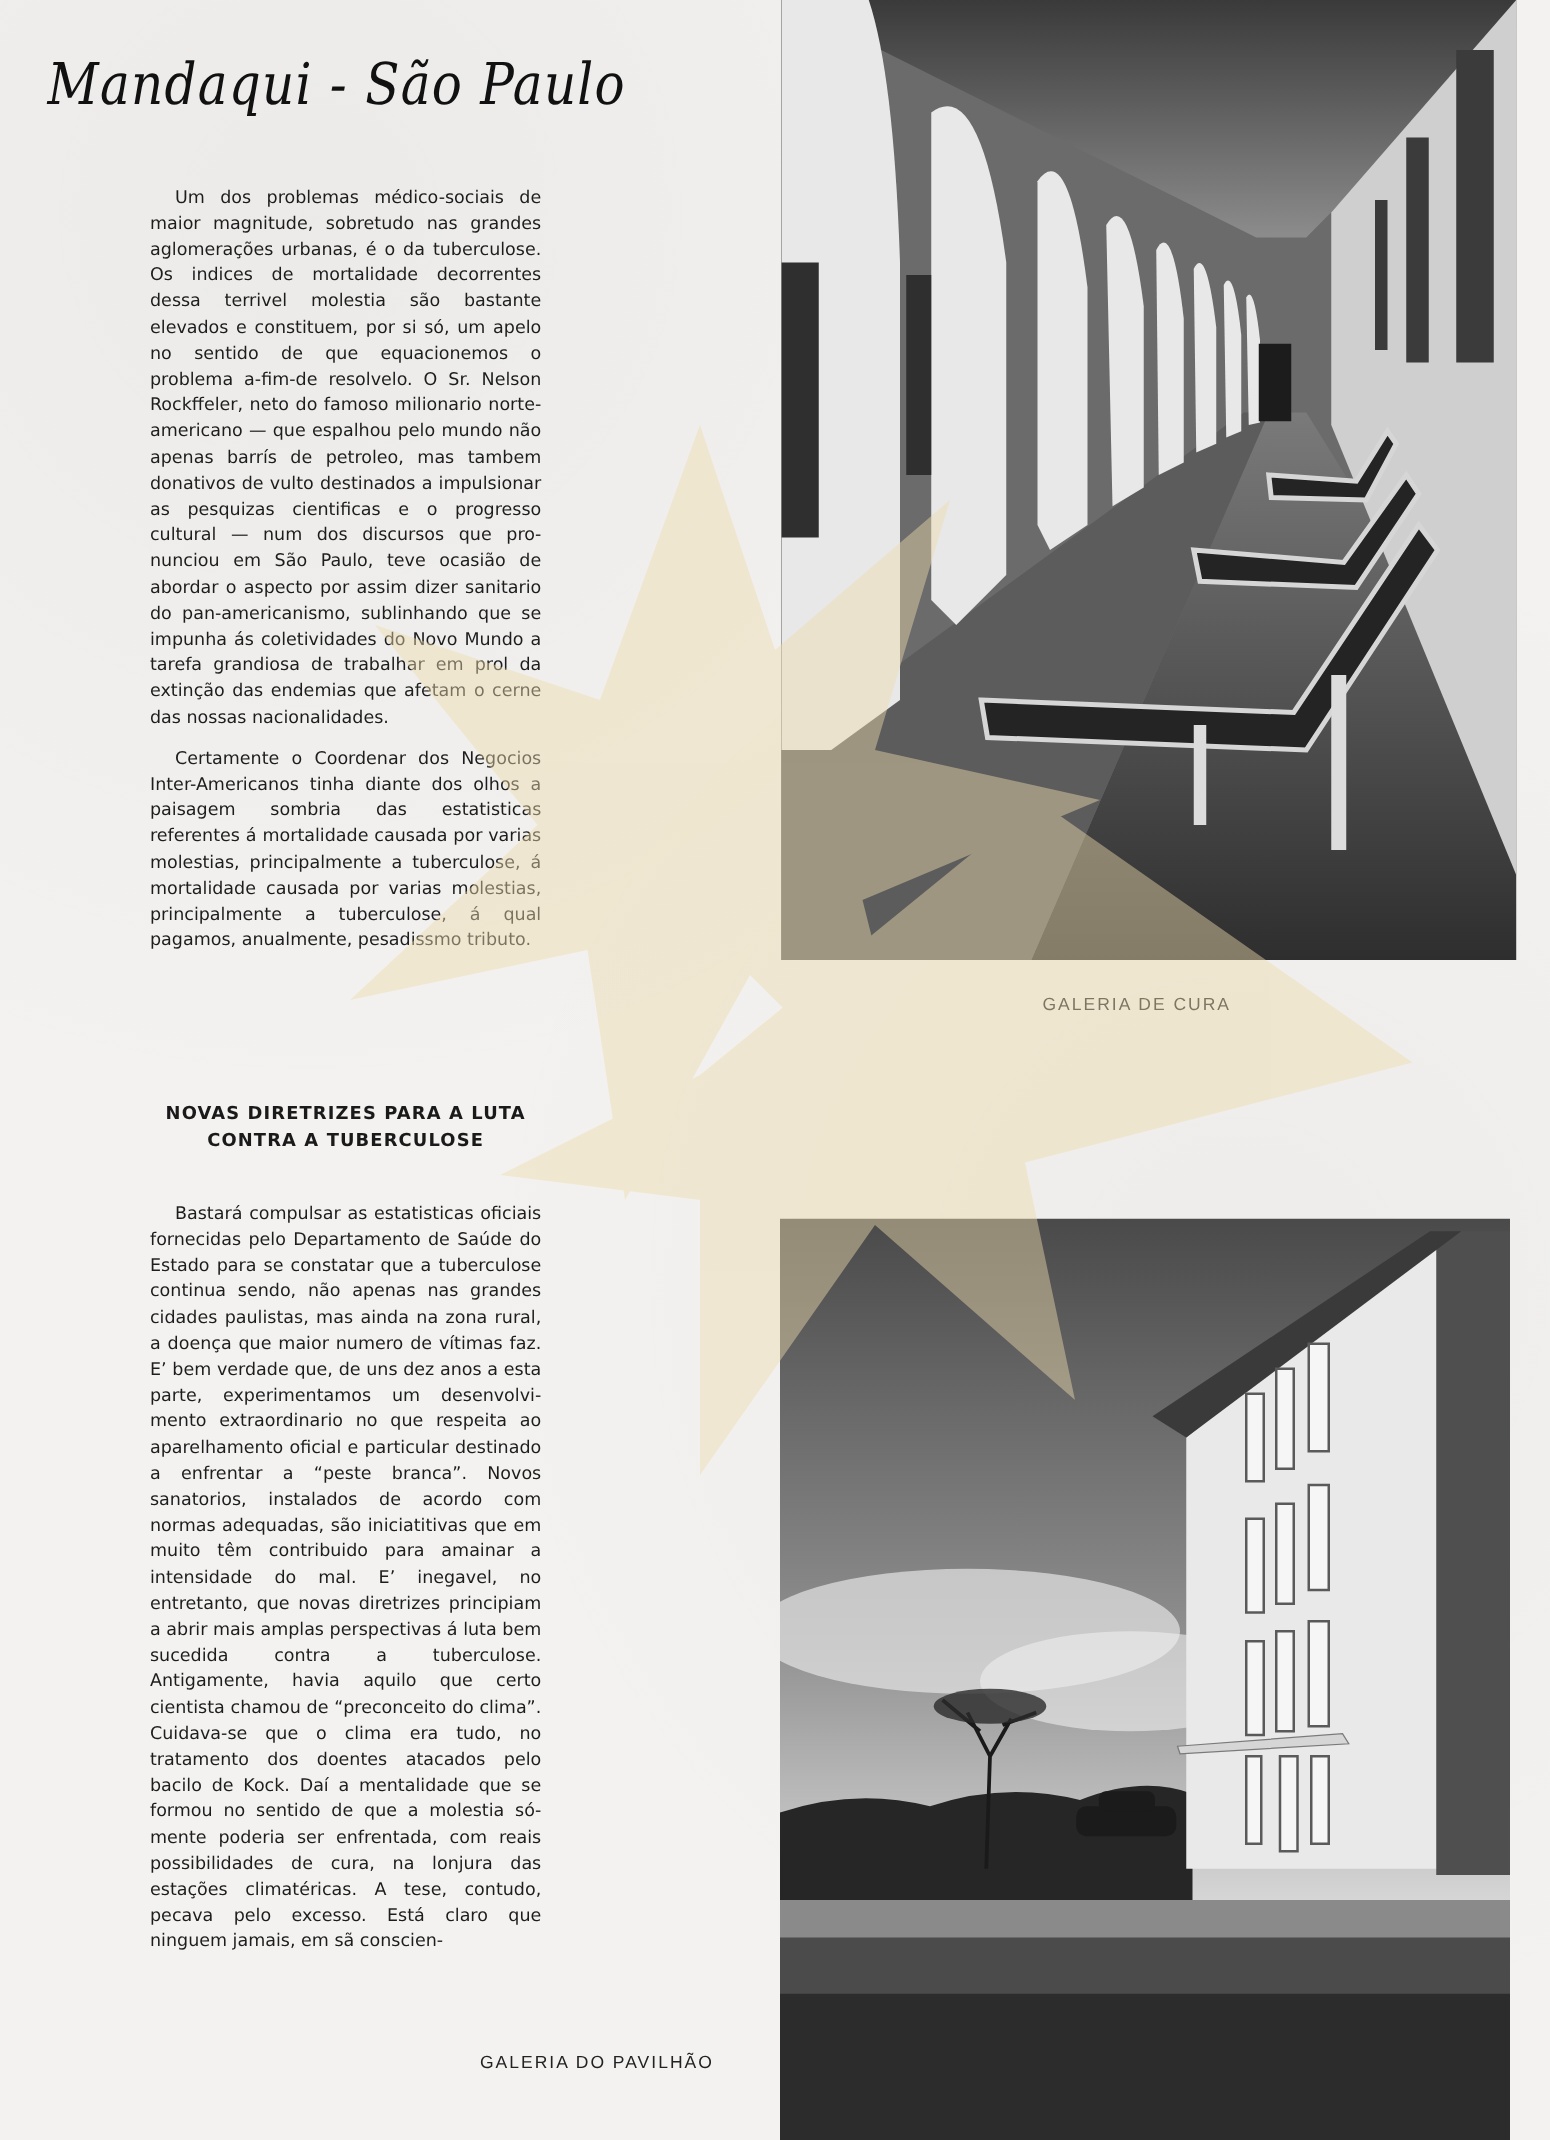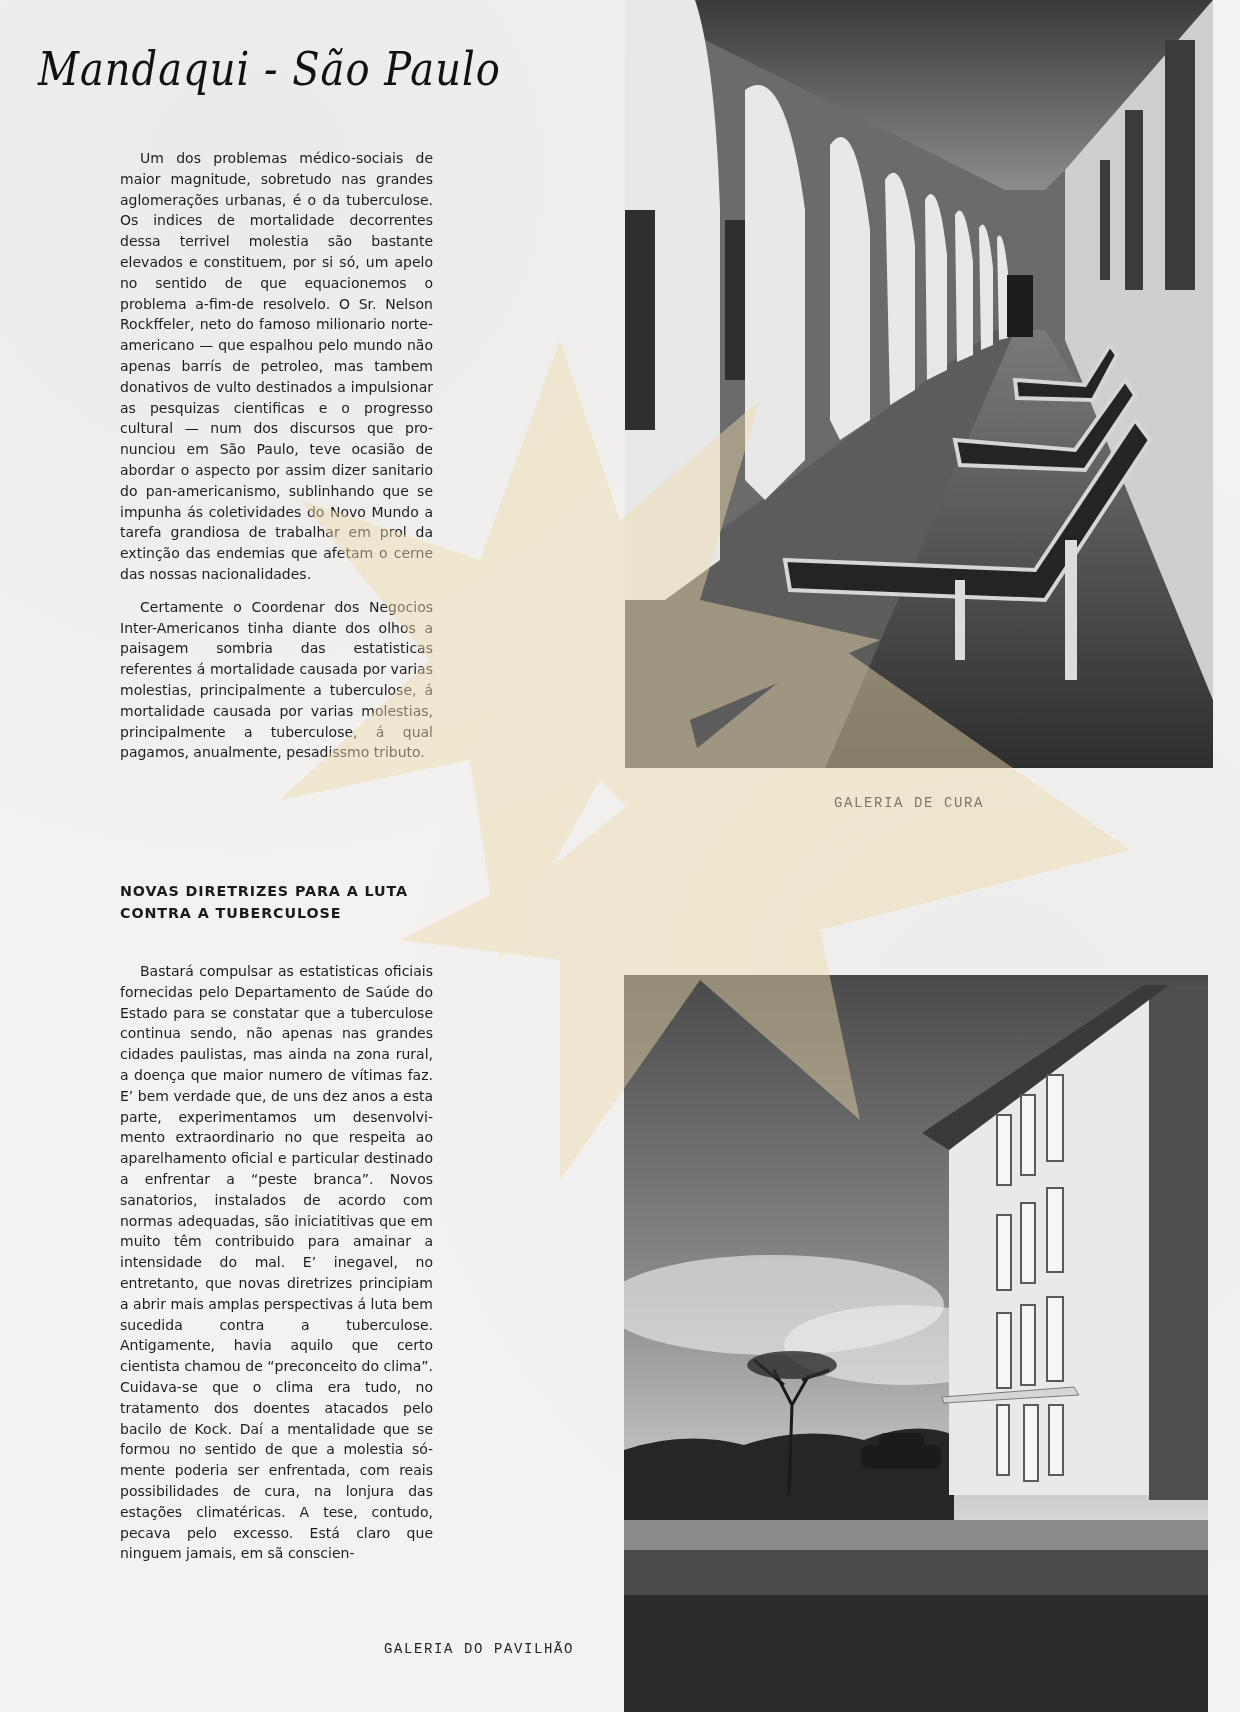--- a/index.html
+++ b/index.html
@@ -30,34 +30,34 @@
     position: absolute; left: 120px; width: 313px;
     font-size: 14px; line-height: 20.8px;
     text-align: justify; hyphens: manual; color: #1d1d1d;
   }
   .column p { margin: 0 0 12px 0; text-indent: 20px; }
   .col-a { top: 148px; }
   .col-b { top: 961px; }
 
   .subhead {
     position: absolute; left: 120px; width: 313px; top: 880px;
-    text-align: left; font-weight: bold; font-size: 14.3px;
+    text-align: center; font-weight: bold; font-size: 14.3px;
     line-height: 22px; letter-spacing: 0.9px; color: #1a1a1a;
   }
 
   .photo {
     position: absolute; overflow: hidden;
     background: #5a5a5a;
   }
   .photo-gallery { left: 625px; top: 0; width: 588px; height: 768px; }
   .photo-pavilion { left: 624px; top: 975px; width: 584px; height: 737px; }
 
   .caption {
     position: absolute;
-    font-family: Liberation Mono, monospace; font-size: 14px; letter-spacing: 1.6px;
+    font-family: Liberation Sans, sans-serif; font-size: 14px; letter-spacing: 1.6px;
     color: #222;
   }
   .caption-gallery { left: 834px; top: 795px; }
   .caption-pavilion { left: 384px; top: 1641px; }
 </style>
 </head>
 <body>
 
 <div class="page-noise"></div>
 

